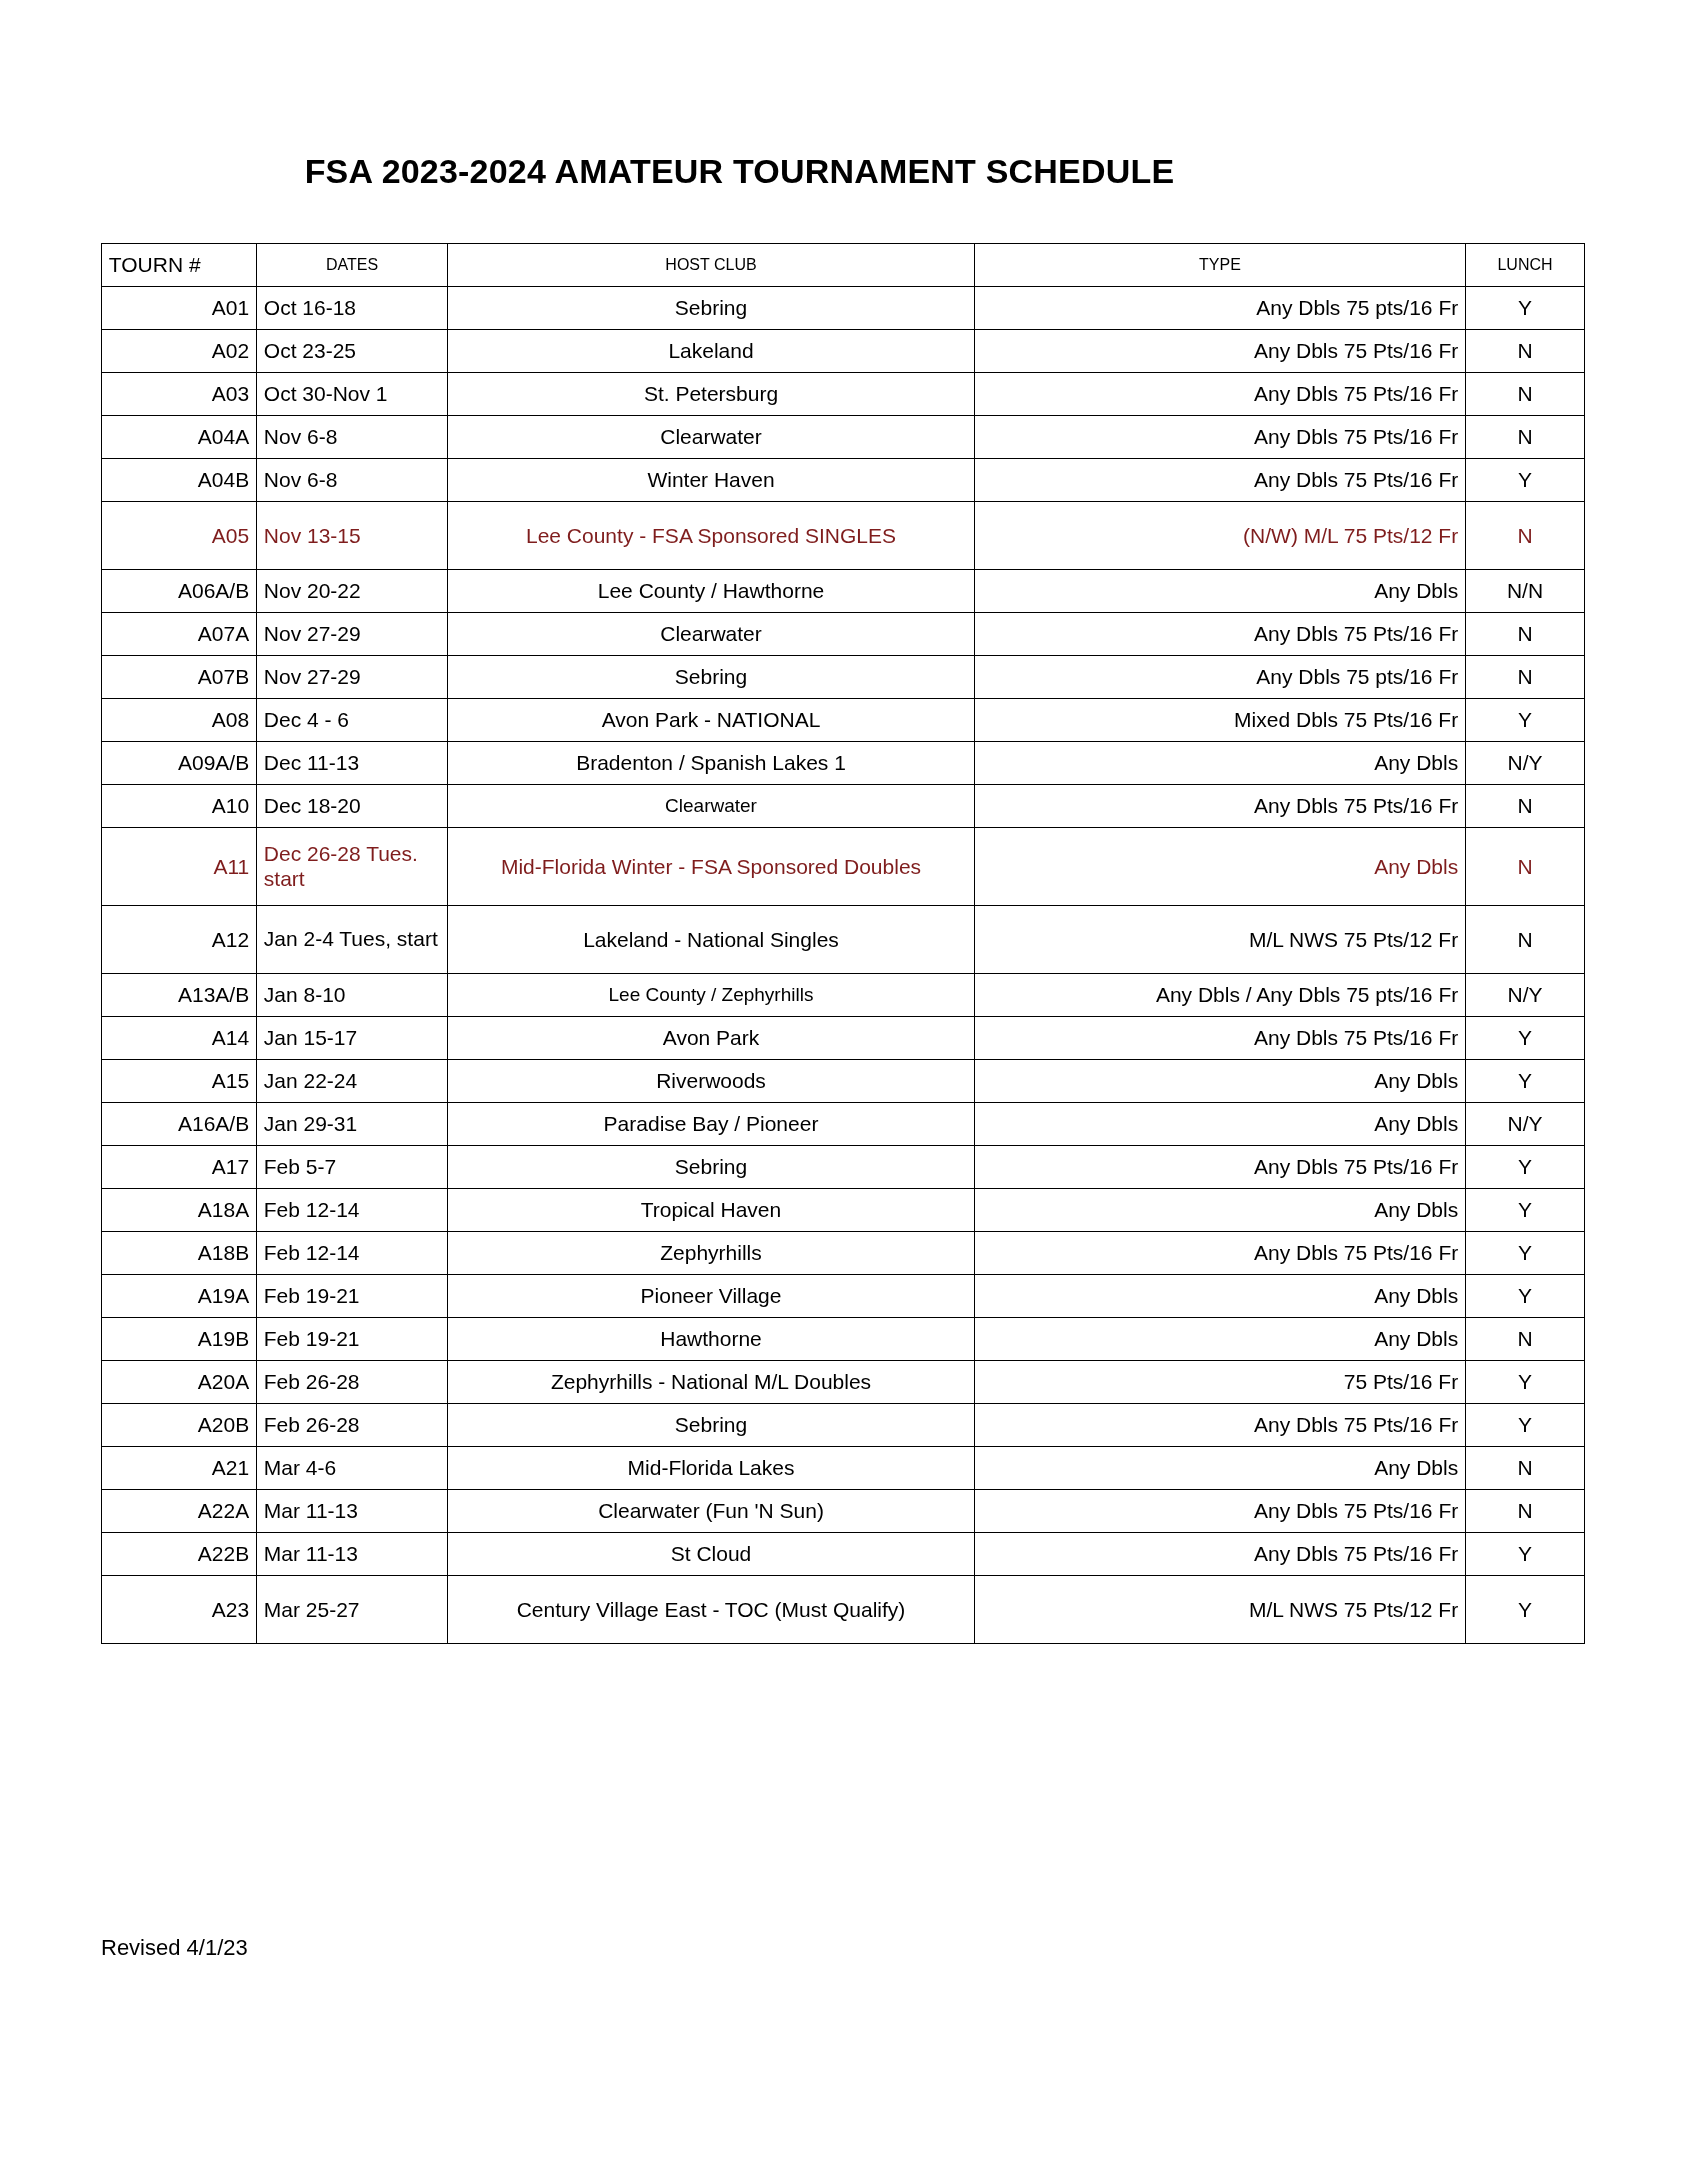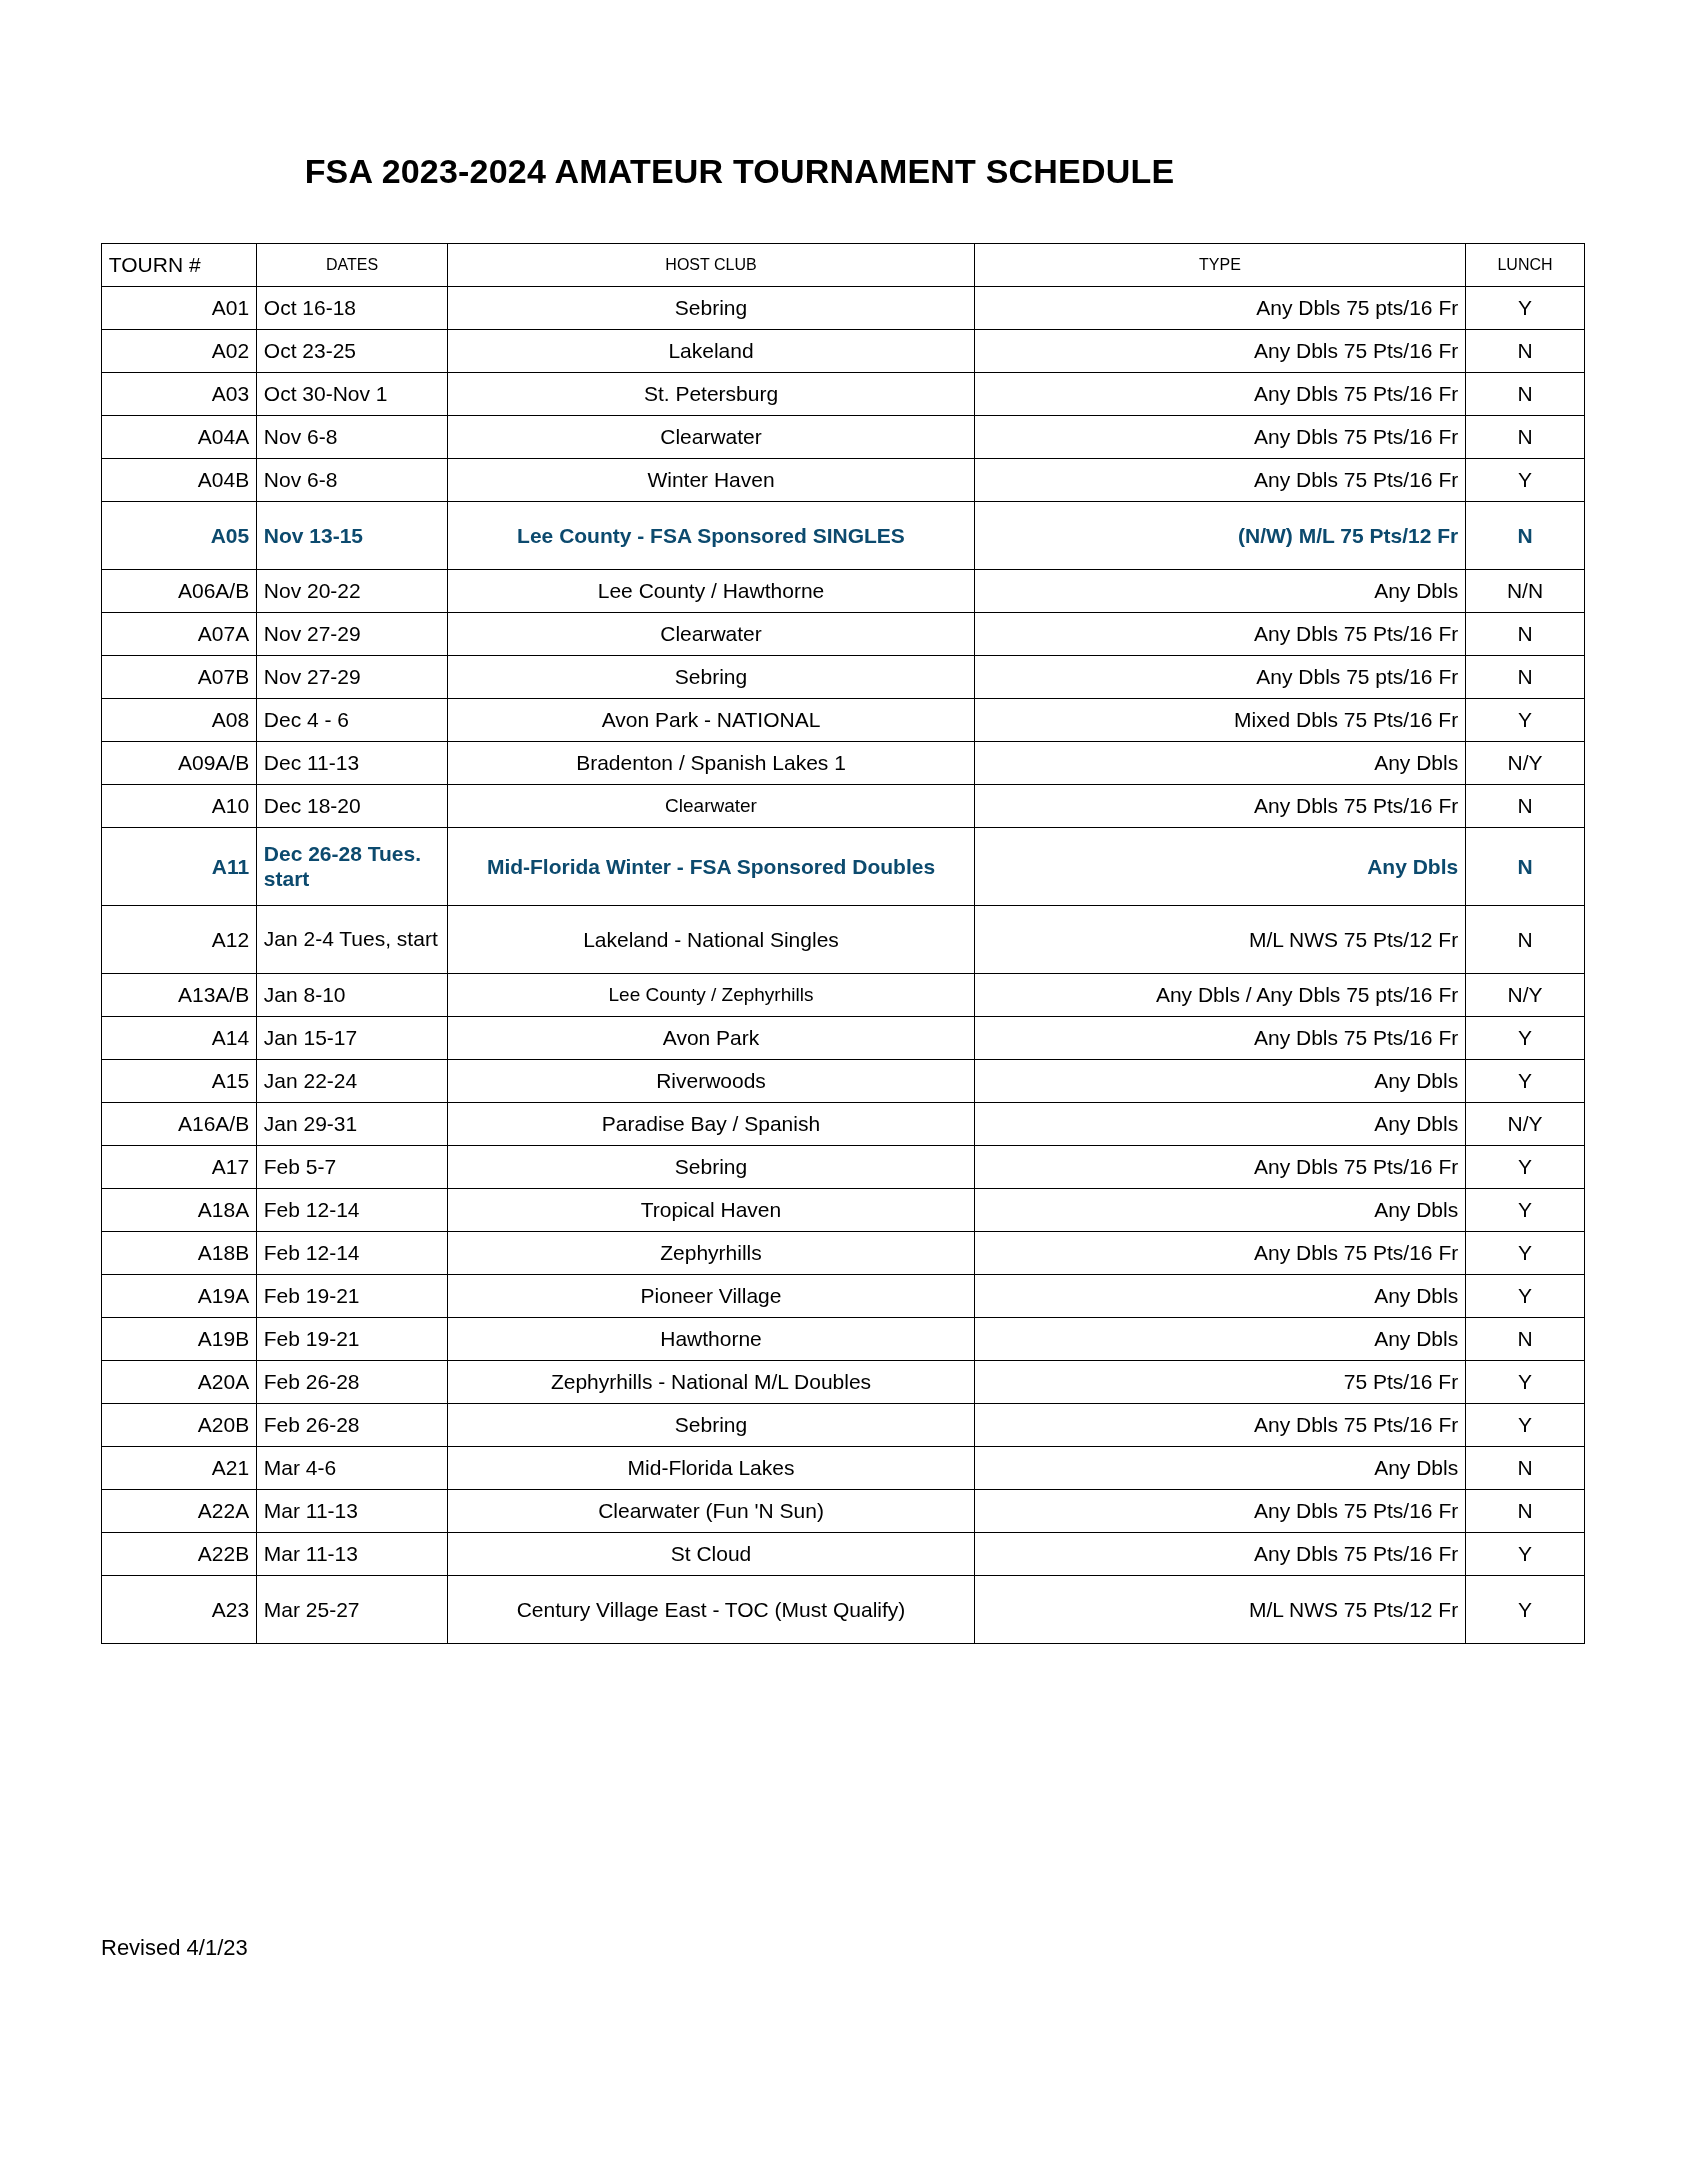--- a/index.html
+++ b/index.html
@@ -75,21 +75,21 @@
 
   tbody tr { height: 43px; }
   tbody td { height: 43px; }
 
   td.col-tourn { text-align: right; }
   td.col-dates { text-align: left; }
   td.col-host  { text-align: center; }
   td.col-type  { text-align: right; }
   td.col-lunch { text-align: center; }
 
-  tr.red td { color: #0c4a6e; font-weight: 700; }
+  tr.red td { color: #7f1d1d; font-weight: 400; }
   tr.red td.col-host { line-height: 1.12; }
 
   tr.tall td { height: 68px; }
   tr.xtall td { height: 78px; }
 
   td.small { font-size: 19px; }
 
   .dates-multiline {
     display: block;
     line-height: 1.15;
@@ -250,21 +250,21 @@
           <tr>
             <td class="col-tourn">A15</td>
             <td class="col-dates">Jan 22-24</td>
             <td class="col-host">Riverwoods</td>
             <td class="col-type">Any Dbls</td>
             <td class="col-lunch">Y</td>
           </tr>
           <tr>
             <td class="col-tourn">A16A/B</td>
             <td class="col-dates">Jan 29-31</td>
-            <td class="col-host">Paradise Bay / Spanish</td>
+            <td class="col-host">Paradise Bay / Pioneer</td>
             <td class="col-type">Any Dbls</td>
             <td class="col-lunch">N/Y</td>
           </tr>
           <tr>
             <td class="col-tourn">A17</td>
             <td class="col-dates">Feb 5-7</td>
             <td class="col-host">Sebring</td>
             <td class="col-type">Any Dbls  75 Pts/16 Fr</td>
             <td class="col-lunch">Y</td>
           </tr>

